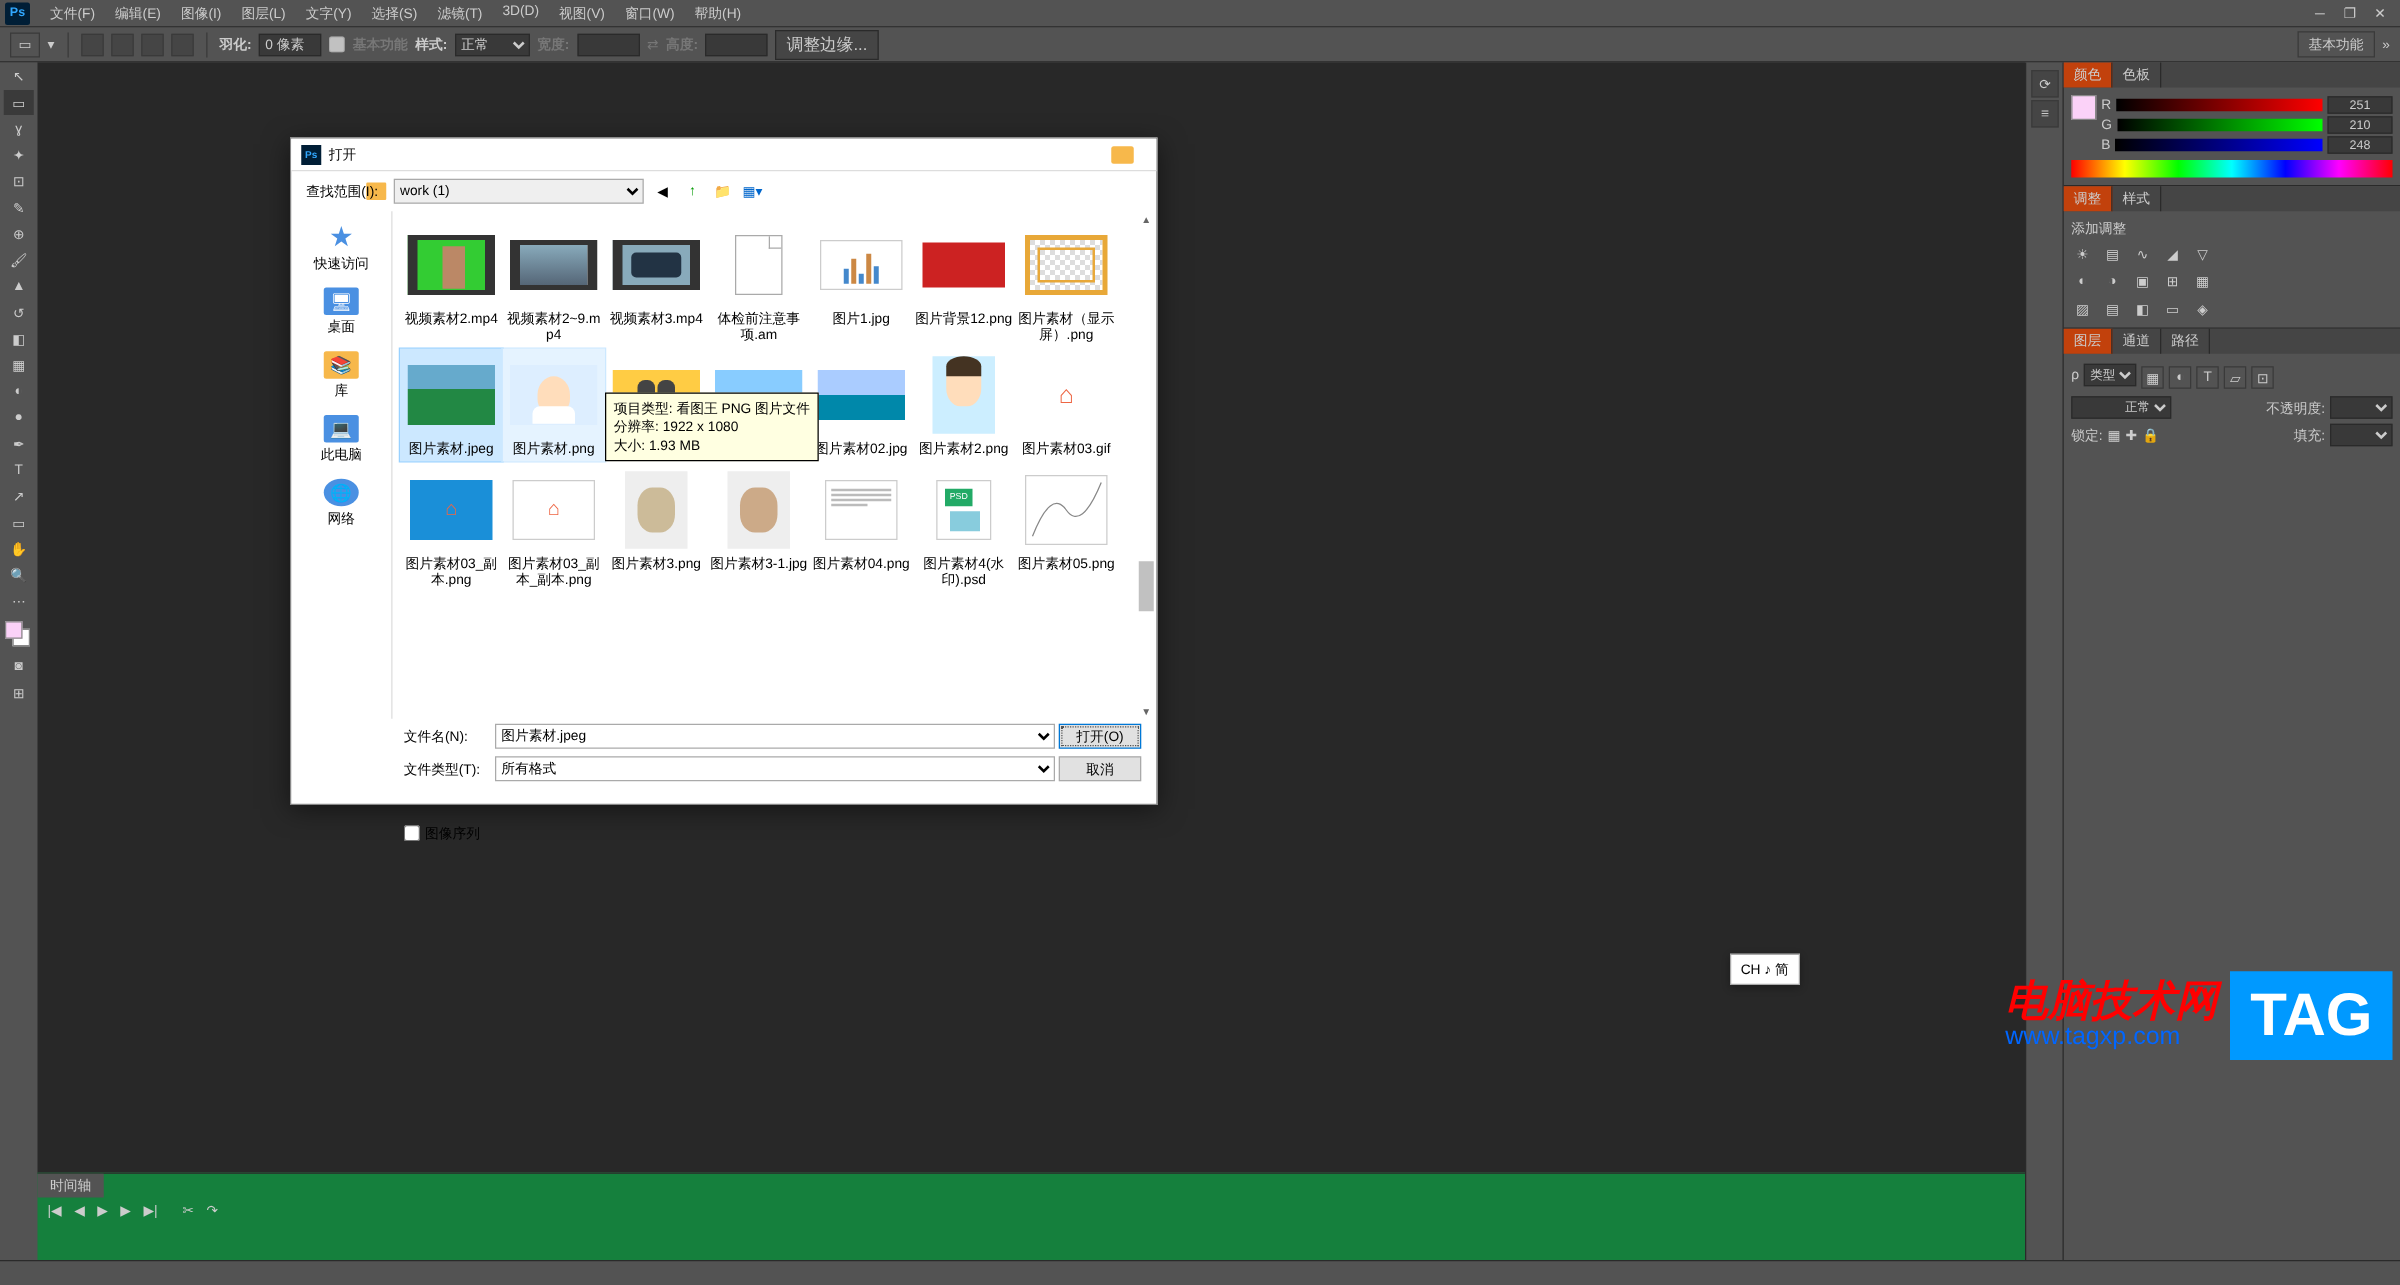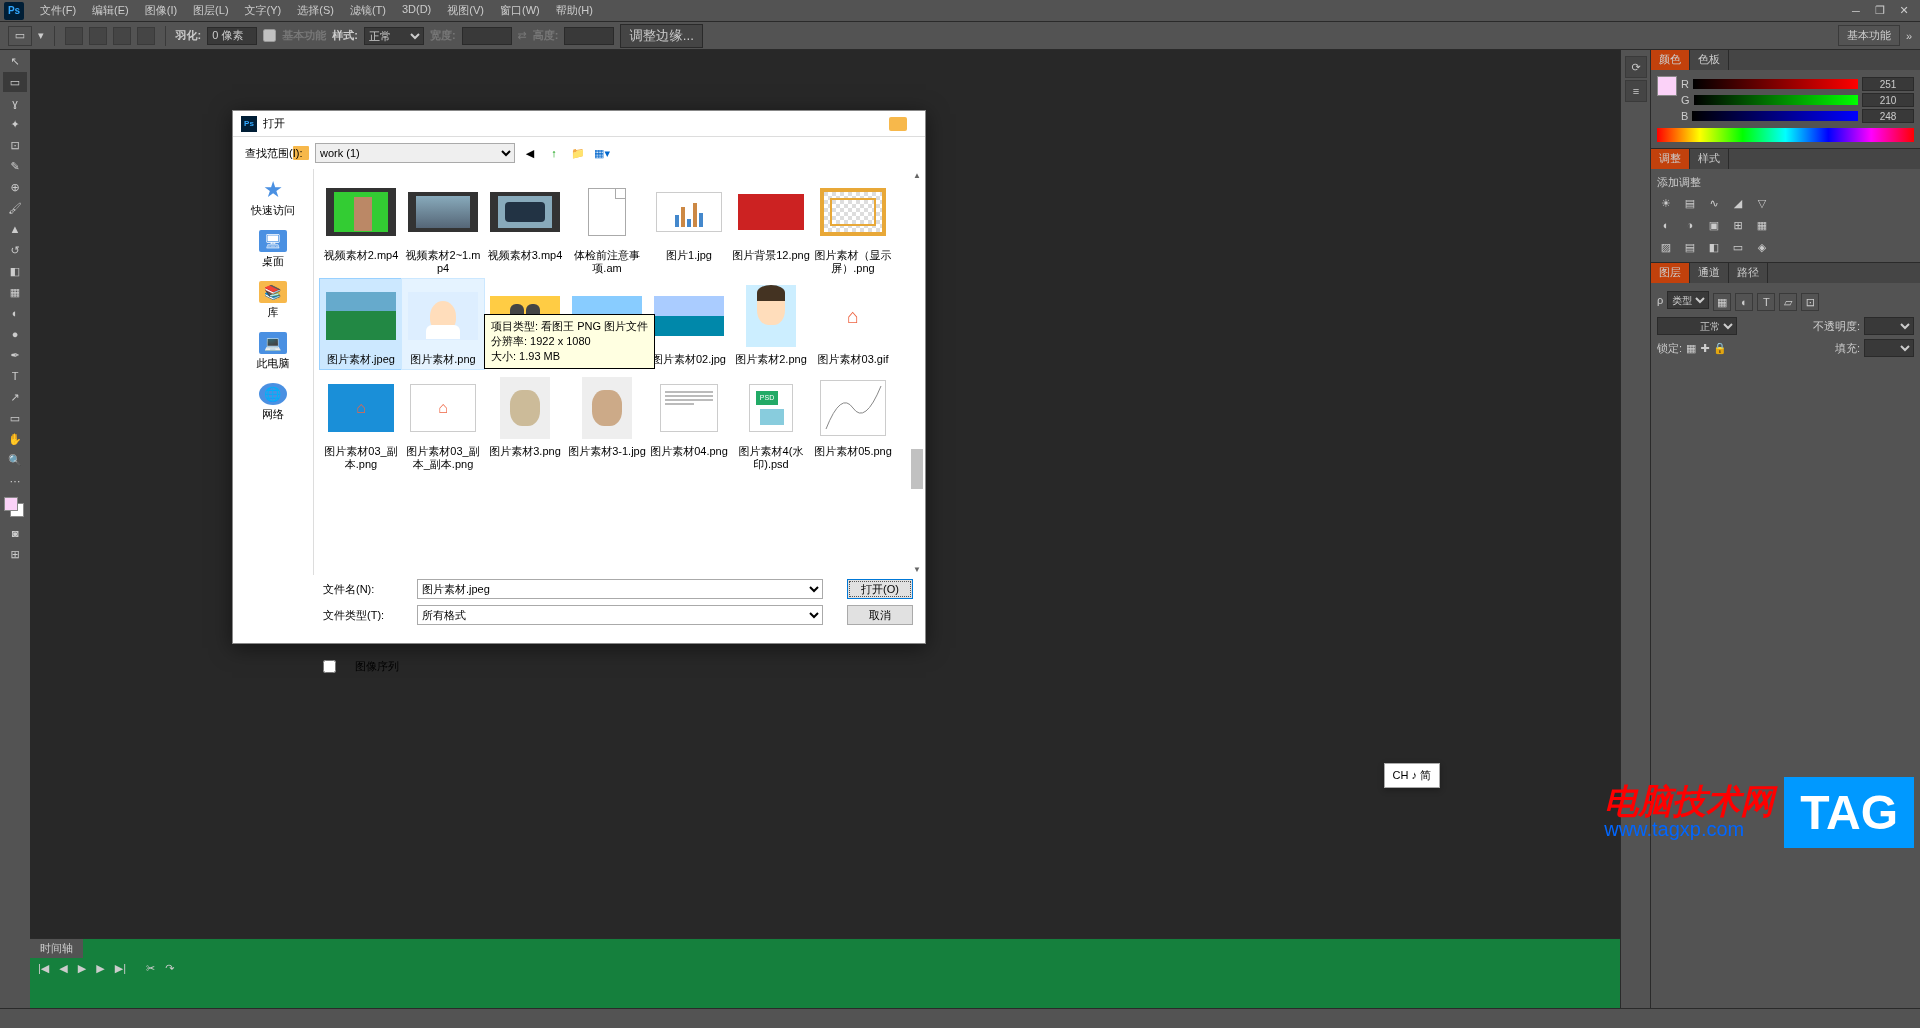--- a/index.html
+++ b/index.html
@@ -91,26 +91,26 @@
 .open-dialog .sidebar .place .ico.globe { background: #4a90e2; border-radius: 50%; }
 .open-dialog .file-area { flex: 1; border-left: 1px solid #ddd; overflow-y: auto; padding: 6px; position: relative; }
 .open-dialog .file-grid { display: grid; grid-template-columns: repeat(7, 82px); gap: 2px 0; }
 .open-dialog .file-item { width: 82px; display: flex; flex-direction: column; align-items: center; padding: 2px; cursor: pointer; font-size: 11px; }
 .open-dialog .file-item.selected { background: #cce8ff; outline: 1px solid #99d1ff; }
 .open-dialog .file-item.hover { background: #e5f3ff; outline: 1px solid #cce8ff; }
 .open-dialog .file-item .thumb { width: 70px; height: 70px; display: flex; align-items: center; justify-content: center; overflow: hidden; }
 .open-dialog .file-item .fname { text-align: center; word-break: break-all; line-height: 1.2; margin-top: 2px; max-width: 78px; }
 .open-dialog .tooltip { position: absolute; left: 170px; top: 145px; background: #ffffe1; border: 1px solid #000; padding: 4px 6px; font-size: 11px; z-index: 200; white-space: nowrap; }
 .open-dialog .bottom-area { padding: 4px 12px 10px 90px; }
-.open-dialog .field-row { display: flex; align-items: center; gap: 24px; margin-bottom: 6px; justify-content: center; }
+.open-dialog .field-row { display: flex; align-items: center; gap: 3px; margin-bottom: 6px; justify-content: center; }
 .open-dialog .field-row label { width: 70px; font-size: 11px; }
 .open-dialog .field-row select, .open-dialog .field-row .combo { flex: 1; height: 20px; border: 1px solid #aaa; font-size: 11px; background: #fff; }
 .open-dialog .field-row .btn { width: 66px; height: 20px; border: 1px solid #aaa; background: #e1e1e1; cursor: pointer; font-size: 11px; }
 .open-dialog .field-row .btn.primary { border: 1px solid #0078d7; outline: 1px dotted #555; outline-offset: -3px; }
-.open-dialog .checkbox-row { display: flex; align-items: center; gap: 19px; margin-top: 34px; }
+.open-dialog .checkbox-row { display: flex; align-items: center; gap: 4px; margin-top: 34px; }
 
 
 .ime { position: absolute; right: 480px; bottom: 240px; background: #fff; color: #000; border: 1px solid #aaa; padding: 4px 8px; font-size: 11px; box-shadow: 0 2px 6px rgba(0,0,0,0.3); }
 
 
 .watermark { position: absolute; right: 6px; bottom: 180px; display: flex; align-items: center; }
 .watermark .text { color: #ff0000; font-size: 34px; font-weight: bold; font-style: italic; line-height: 1; }
 .watermark .sub { color: #0066ff; font-size: 20px; }
 .watermark .tag { background: #0099ff; color: #fff; font-size: 48px; font-weight: bold; padding: 8px 16px; margin-left: 10px; }
 
@@ -369,21 +369,21 @@
               <div style="width:70px;height:48px;background:#3c3;border:4px solid #333;border-left:8px solid #333;border-right:8px solid #333;position:relative">
                 <div style="position:absolute;left:20px;top:5px;width:18px;height:34px;background:#b86"></div>
               </div>
             </div>
             <div class="fname">视频素材2.mp4</div>
           </div>
           <div class="file-item">
             <div class="thumb">
               <div style="width:70px;height:40px;background:linear-gradient(#8ab,#567);border:4px solid #333;border-left:8px solid #333;border-right:8px solid #333"></div>
             </div>
-            <div class="fname">视频素材2~1.mp4</div>
+            <div class="fname">视频素材2~9.mp4</div>
           </div>
           <div class="file-item">
             <div class="thumb">
               <div style="width:70px;height:40px;background:#8ab;border:4px solid #333;border-left:8px solid #333;border-right:8px solid #333;display:flex;align-items:center;justify-content:center">
                 <div style="width:40px;height:20px;background:#234;border-radius:4px"></div>
               </div>
             </div>
             <div class="fname">视频素材3.mp4</div>
           </div>
           <div class="file-item">

